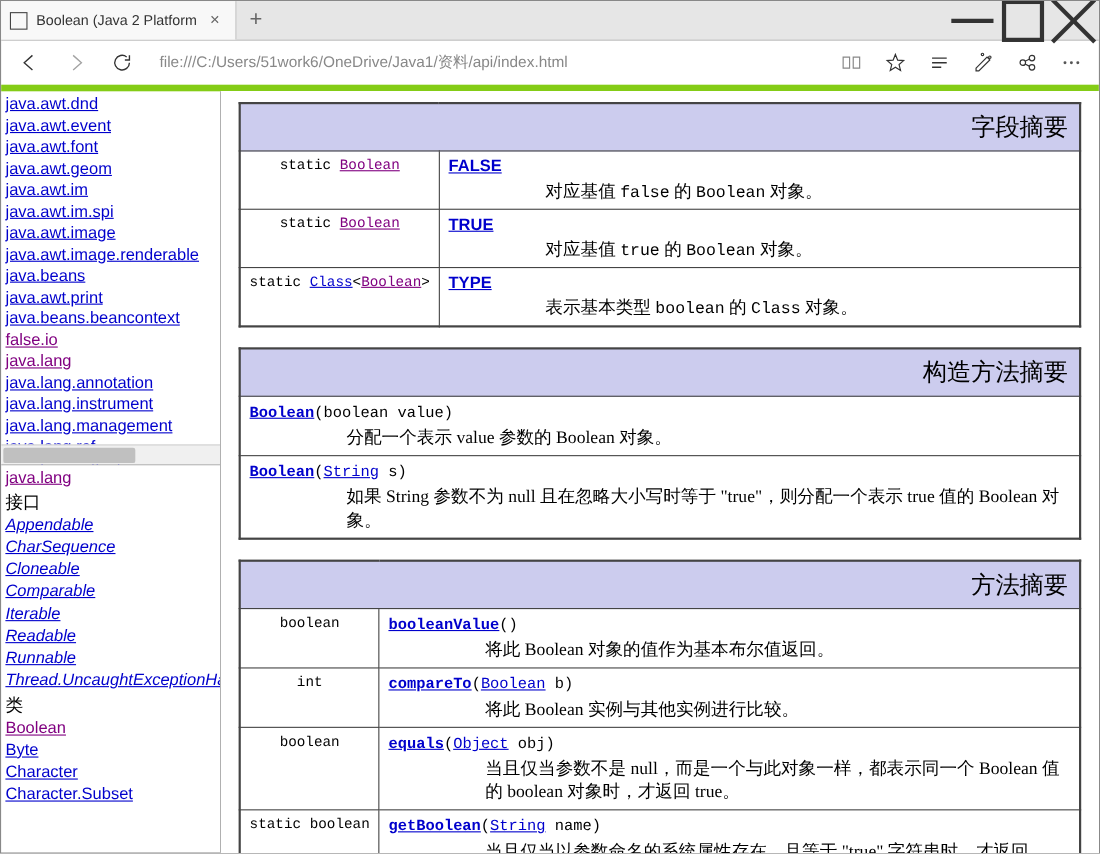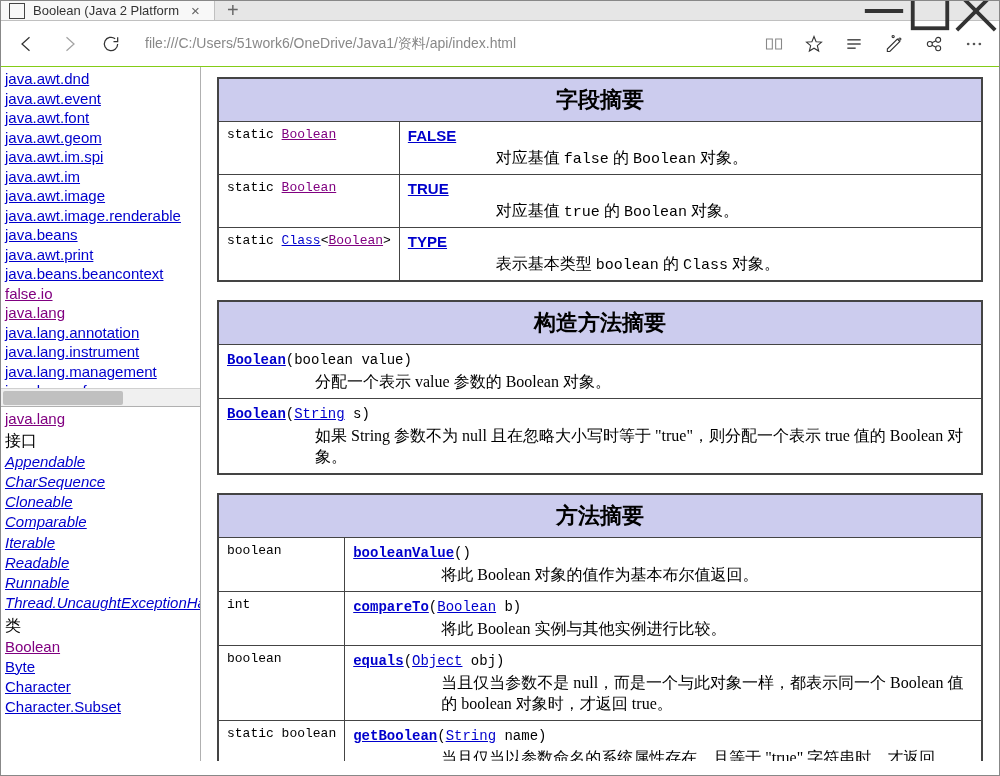--- a/index.html
+++ b/index.html
@@ -1,27 +1,27 @@
 <!DOCTYPE html>
 <html><head>
 <meta charset="utf-8">
 <style>
 * { margin: 0; padding: 0; box-sizing: border-box; }
 body { font-family: "Segoe UI", Arial, sans-serif; font-size: 14px; background: #fff; width: 1000px; height: 776px; overflow: hidden; border: 1px solid #888; }
 
-.titlebar { height: 20px; background: #e6e6e6; display: flex; align-items: stretch; border-bottom: 1px solid #c0c0c0; }
+.titlebar { height: 36px; background: #e6e6e6; display: flex; align-items: stretch; border-bottom: 1px solid #c0c0c0; }
 .tab { display: flex; align-items: center; gap: 8px; padding: 0 10px 0 8px; background: #f8f8f8; border-right: 1px solid #c0c0c0; min-width: 210px; }
 .tab-icon { width: 16px; height: 16px; border: 1px solid #444; display: flex; align-items: center; justify-content: center; }
 .tab-title { font-size: 13px; color: #333; flex: 1; white-space: nowrap; overflow: hidden; }
 .tab-close { font-size: 15px; color: #666; padding: 0 4px; cursor: pointer; }
 .newtab { width: 36px; display: flex; align-items: center; justify-content: center; font-size: 20px; color: #666; cursor: pointer; }
 .titlebar-spacer { flex: 1; }
 .winbtn { width: 46px; display: flex; align-items: center; justify-content: center; color: #333; cursor: pointer; }
 
-.toolbar { height: 46px; display: flex; align-items: center; padding: 0 8px; border-bottom: 1px solid #84cc16; gap: 6px; }
+.toolbar { height: 46px; display: flex; align-items: center; padding: 0 8px; border-bottom: 6px solid #84cc16; gap: 6px; }
 .navbtn { width: 36px; height: 36px; display: flex; align-items: center; justify-content: center; color: #444; cursor: pointer; }
 .navbtn svg { width: 20px; height: 20px; }
 .url { flex: 1; padding: 0 10px; color: #888; font-size: 14px; }
 .ticon { width: 34px; height: 34px; display: flex; align-items: center; justify-content: center; color: #555; cursor: pointer; }
 .ticon svg { width: 20px; height: 20px; }
 
 .content { display: flex; height: calc(776px - 36px - 46px); }
 .sidebar { width: 200px; border-right: 1px solid #b0b0b0; display: flex; flex-direction: column; overflow: hidden; }
 .side-top { flex: 0 0 340px; overflow-x: auto; overflow-y: hidden; padding: 2px 4px; border-bottom: 1px solid #b0b0b0; position: relative; }
 .side-bot { flex: 1; overflow: auto; padding: 2px 4px; }
@@ -30,23 +30,23 @@
 .side-bot .hdr { font-size: 16px; color: #000; margin-top: 2px; }
 .cls { color: #0000cc; text-decoration: underline; font-style: italic; font-size: 15px; display: block; cursor: pointer; line-height: 1.35; }
 .cls.visited { color: #800080; }
 .cls.noitalic { font-style: normal; }
 .scrollbar-h { height: 18px; background: #f0f0f0; border-top: 1px solid #d0d0d0; position: relative; }
 .scrollbar-h .thumb { position: absolute; left: 2px; top: 2px; height: 14px; width: 120px; background: #c0c0c0; border-radius: 2px; }
 
 .main { flex: 1; overflow: auto; padding: 10px 16px; background: #fff; }
 
 table.doc { width: 100%; border-collapse: collapse; margin-bottom: 18px; border: 2px solid #444; font-family: Arial, sans-serif; }
-table.doc th.banner { background: #ccccee; text-align: center; font-size: 22px; font-weight: bold; padding: 6px 10px; border: 1px solid #444; font-family: "SimSun","Microsoft YaHei",serif; }
+table.doc th.banner { background: #ccccee; text-align: right; font-size: 22px; font-weight: normal; padding: 6px 10px; border: 1px solid #444; font-family: "SimSun","Microsoft YaHei",serif; }
 table.doc td { border: 1px solid #444; padding: 5px 8px; vertical-align: top; font-size: 15px; }
-table.doc td.col1 { text-align: left; font-family: "Courier New", monospace; font-size: 13px; color: #000; width: 120px; white-space: nowrap; }
+table.doc td.col1 { text-align: center; font-family: "Courier New", monospace; font-size: 13px; color: #000; width: 120px; white-space: nowrap; }
 .code { font-family: "Courier New", monospace; font-size: 14px; text-align: center; }
 .jlink { color: #0000cc; text-decoration: underline; font-weight: bold; cursor: pointer; }
 .jlink.nocap { font-weight: normal; }
 .jlink.visited { color: #800080; }
 .desc { margin-left: 88px; font-family: "SimSun","Microsoft YaHei",serif; font-size: 16px; color: #000; margin-top: 4px; }
 .mono { font-family: "Courier New", monospace; font-size: 15px; }
 </style>
 </head>
 <body>
 
@@ -136,22 +136,22 @@
     </div>
 </div>
 
 <div class="content">
   <div class="sidebar">
     <div class="side-top" id="pkg-list">
       <a class="pkg">java.awt.dnd</a>
         <a class="pkg">java.awt.event</a>
         <a class="pkg">java.awt.font</a>
         <a class="pkg">java.awt.geom</a>
+        <a class="pkg">java.awt.im</a>
         <a class="pkg">java.awt.im.spi</a>
-        <a class="pkg">java.awt.im</a>
         <a class="pkg">java.awt.image</a>
         <a class="pkg">java.awt.image.renderable</a>
         <a class="pkg">java.beans</a>
         <a class="pkg">java.awt.print</a>
         <a class="pkg">java.beans.beancontext</a>
         <a class="pkg visited">false.io</a>
         <a class="pkg visited">java.lang</a>
         <a class="pkg">java.lang.annotation</a>
         <a class="pkg">java.lang.instrument</a>
         <a class="pkg">java.lang.management</a>

